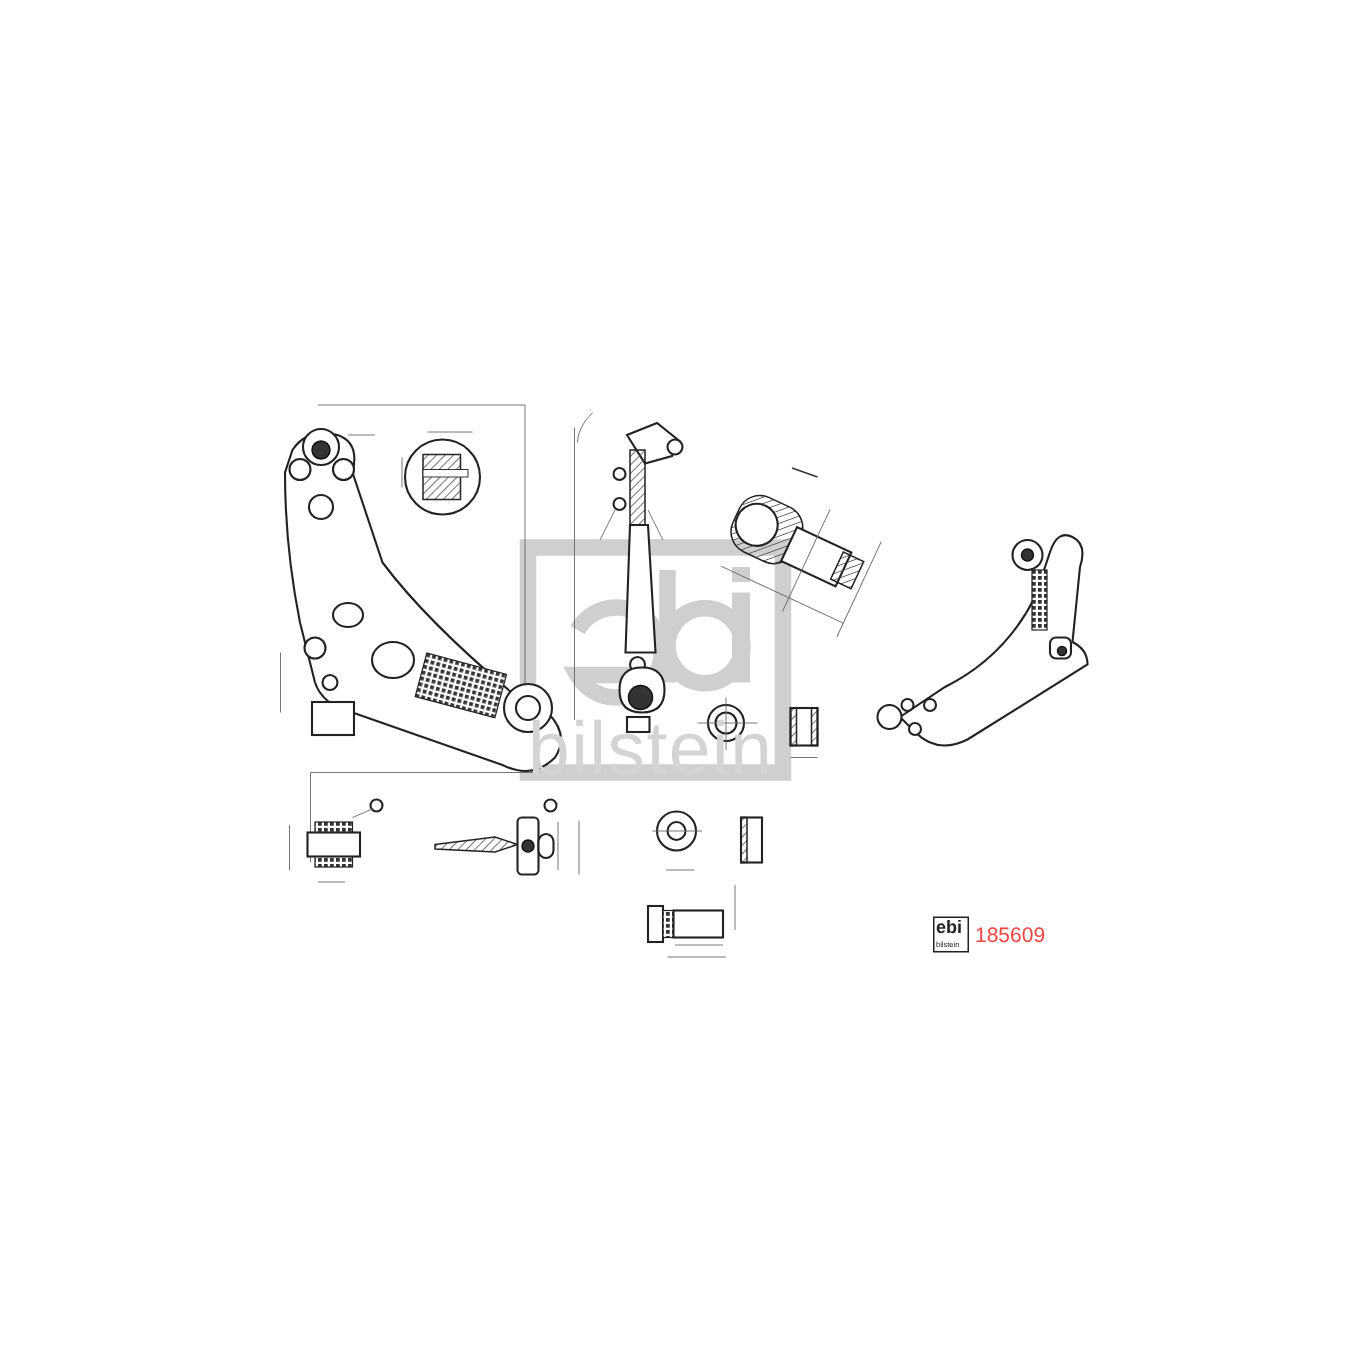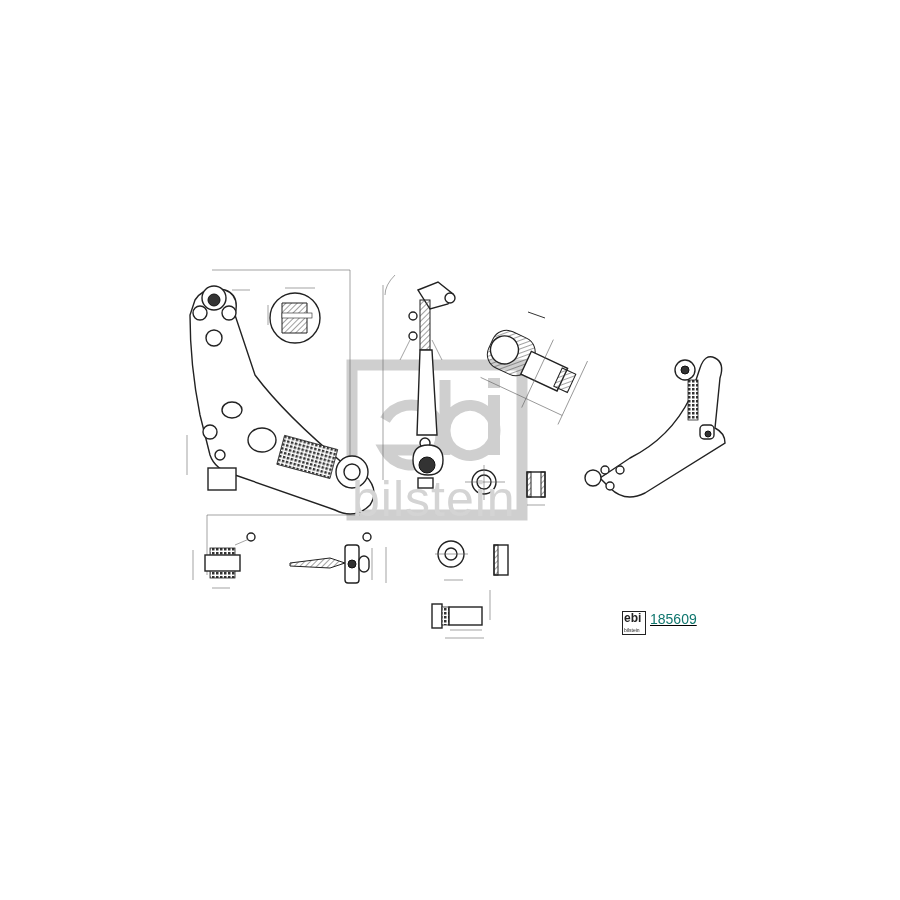--- a/index.html
+++ b/index.html
@@ -7,25 +7,25 @@
   .canvas{position:absolute;left:0;top:0;width:900px;height:721px;}
   svg{position:absolute;left:0;top:0;}
   .ln{stroke:#333;stroke-width:1;fill:none;}
   .thin{stroke:#666;stroke-width:0.6;fill:none;}
   .part{stroke:#222;stroke-width:1.4;fill:#fff;}
   .hatch{fill:url(#hatch);stroke:#222;stroke-width:1;}
   .grid{fill:url(#mesh);stroke:#222;stroke-width:0.8;}
   .dark{fill:#333;stroke:#111;}
   .wm{fill:none;stroke:#cfcfcf;stroke-width:11;}
   .wm-text{position:absolute;left:352px;top:470px;font-size:50px;color:#d4d4d4;letter-spacing:1px;font-family:"Liberation Sans",sans-serif;}
-  .badge{position:absolute;left:622px;top:611px;display:flex;gap:4px;text-decoration:underline;}
+  .badge{position:absolute;left:622px;top:611px;display:flex;align-items:center;gap:4px;}
   .logo-box{width:22px;height:22px;border:1.5px solid #222;position:relative;background:#fff;}
   .logo-e{position:absolute;left:1px;top:0;font-size:12px;font-weight:bold;color:#222;line-height:13px;}
   .logo-sub{position:absolute;left:1px;bottom:1px;font-size:5px;color:#222;line-height:5px;}
-  .part-no{font-size:14px;color:#0f766e;font-family:"Liberation Sans",sans-serif;}
+  .part-no{font-size:14px;color:#ef4444;font-family:"Liberation Sans",sans-serif;}
 </style>
 </head>
 <body>
 
 <div class="canvas">
 <svg width="900" height="900" viewBox="0 0 900 900">
   <defs>
     <pattern id="hatch" width="4" height="4" patternUnits="userSpaceOnUse" patternTransform="rotate(45)">
       <line x1="0" y1="0" x2="0" y2="4" stroke="#444" stroke-width="1"></line>
     </pattern>

